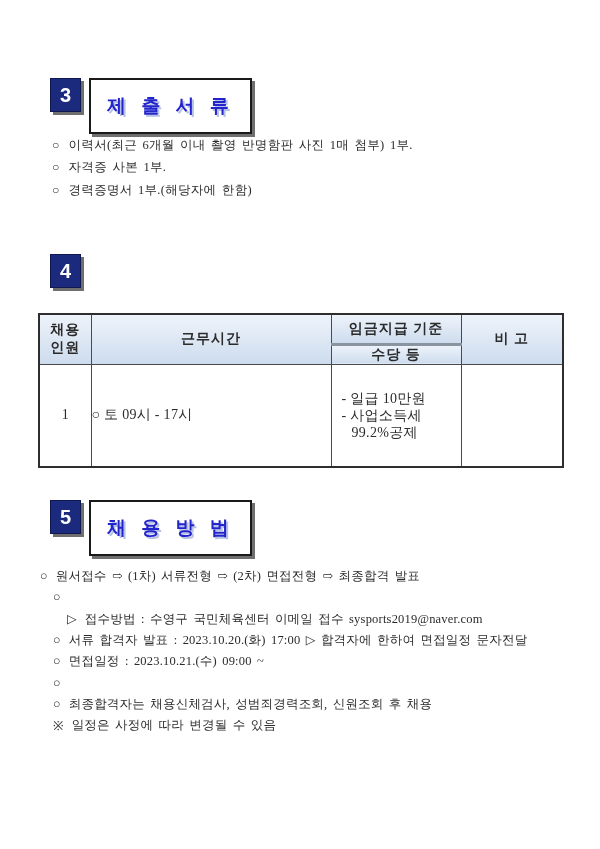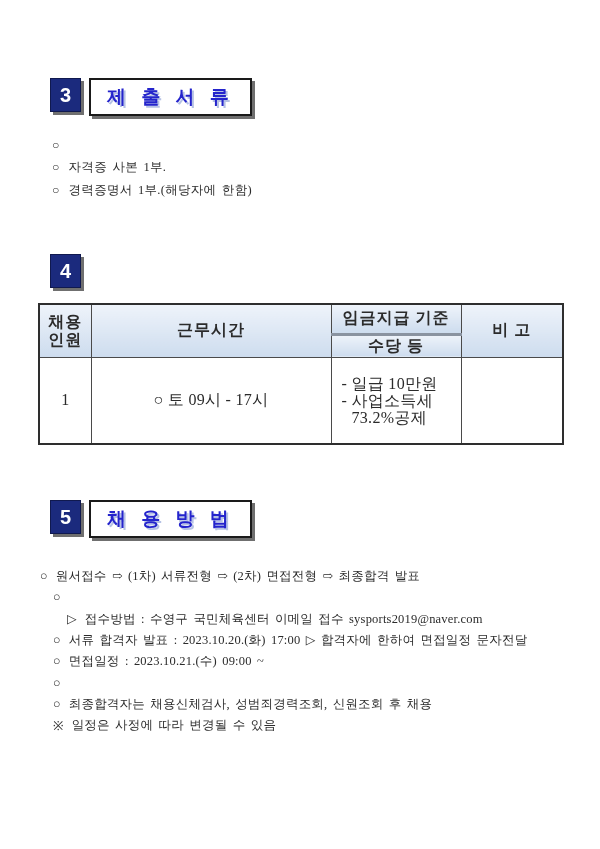--- a/index.html
+++ b/index.html
@@ -26,60 +26,60 @@
     display:flex; align-items:center; justify-content:center;
     box-shadow:3px 3px 0 #6f6f6f;
     border:1px solid #10194f;
   }
   .title-box {
     margin-left:8px;
     background:#ffffff;
     border:2px solid #1a1a1a;
     box-shadow:3px 3px 0 #6f6f6f;
     display:flex; align-items:flex-end;
-    padding:4px 16px;
+    padding:13px 16px;
   }
   .title-text {
     font-family:"Liberation Sans","DejaVu Sans",sans-serif;
     font-weight:bold; font-size:19px;
     color:#2424cc;
     letter-spacing:5px;
     text-shadow:2px 2px 0 #b6c2e4;
     white-space:nowrap;
   }
 
   
   .doc-list { position:absolute; left:52px; font-size:12.5px; letter-spacing:0.3px; word-spacing:2px; }
   .doc-list .line { height:22.5px; display:flex; align-items:center; white-space:nowrap; }
   .doc-list .bullet { margin-right:9px; font-size:12px; }
 
   
   .work-table {
-    position:absolute; left:38px; top:303px;
+    position:absolute; left:38px; top:313px;
     border-collapse:collapse;
     table-layout:fixed;
     width:524px;
-    font-size:16px;
+    font-size:14px;
   }
   .work-table td {
     border:1px solid #4a4a4a;
     vertical-align:middle;
   }
   .work-table { border:2px solid #2e2e2e; }
   .work-table .hdr {
     background:linear-gradient(#eef3fa,#cddcee);
     text-align:center;
     font-weight:bold;
     letter-spacing:1px;
   }
   .work-table .hdr-sub-top { border-bottom:3px solid #8a93a0; height:30px; }
   .work-table .hdr-sub-bot { height:19px; }
   .work-table .c-count { text-align:center; }
-  .work-table .body-row td { height:87px; background:#ffffff; }
-  .cell-hours { padding-left:0; letter-spacing:0.3px;text-align:center; }
+  .work-table .body-row td { height:103px; background:#ffffff; }
+  .cell-hours { padding-left:0; letter-spacing:0.3px; }
   .cell-pay { padding-left:10px; line-height:17px; letter-spacing:0.3px; }
   .cell-pay .indent { padding-left:10px; }
   .two-line { line-height:18px; }
 
   
   .method-list { position:absolute; left:40px; font-size:12.5px; letter-spacing:0.2px; word-spacing:2px; }
   .method-list .m-line { height:21.3px; display:flex; align-items:center; white-space:nowrap; }
   .method-list .bullet { margin-right:8px; }
   .lvl0 { padding-left:0; }
   .lvl1 { padding-left:13px; }
@@ -91,20 +91,21 @@
 <div class="section-header" style="top:78px;">
   <div class="num-box">3</div>
   <div class="title-box">
     <span class="title-text">제 출 서 류</span>
   </div>
 </div>
 
 <div class="doc-list" style="top:134px;">
   <div class="line">
     <span class="bullet">○</span>
+    <span>이력서(최근 6개월 이내 촬영 반명함판 사진 1매 첨부) 1부.</span>
   </div>
   <div class="line">
     <span class="bullet">○</span>
     <span>자격증 사본 1부.</span>
   </div>
   <div class="line">
     <span class="bullet">○</span>
     <span>경력증명서 1부.(해당자에 한함)</span>
   </div>
 </div>
@@ -132,21 +133,21 @@
     </tr>
     <tr>
       <td class="hdr hdr-sub-bot">수당 등</td>
     </tr>
     <tr class="body-row">
       <td class="c-count">1</td>
       <td class="cell-hours">○  토 09시 - 17시</td>
       <td class="cell-pay">
         <div>- 일급 10만원</div>
         <div>- 사업소득세</div>
-        <div class="indent">73.2%공제</div>
+        <div class="indent">99.2%공제</div>
       </td>
       <td></td>
     </tr>
   </tbody>
 </table>
 
 <div class="section-header" style="top:500px;">
   <div class="num-box">5</div>
   <div class="title-box">
     <span class="title-text">채 용 방 법</span>

